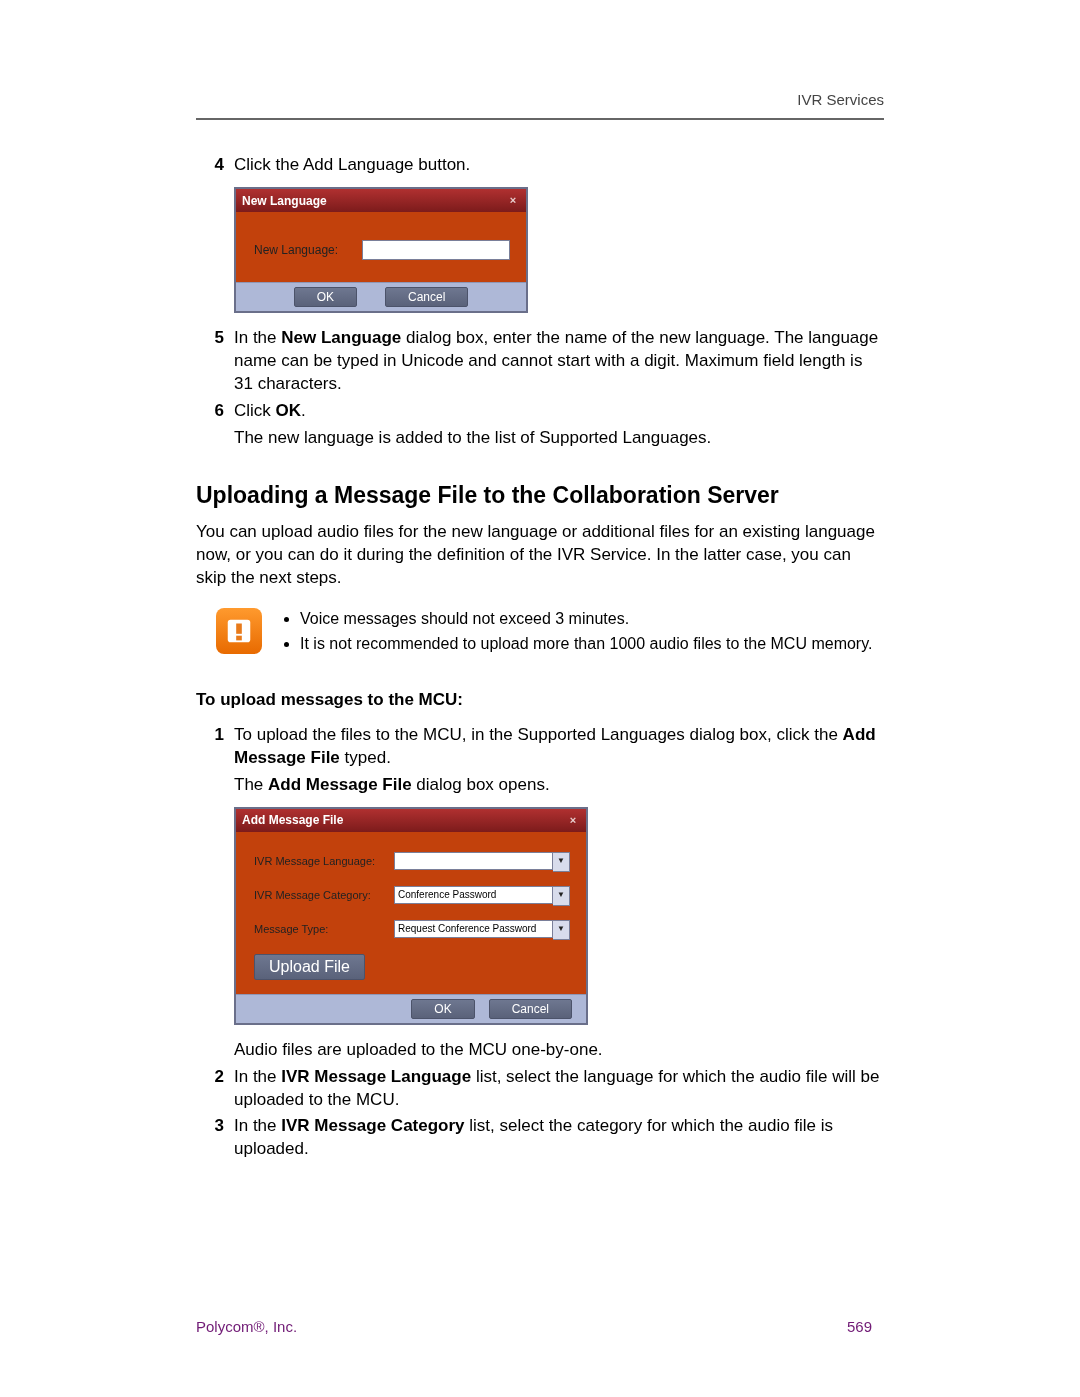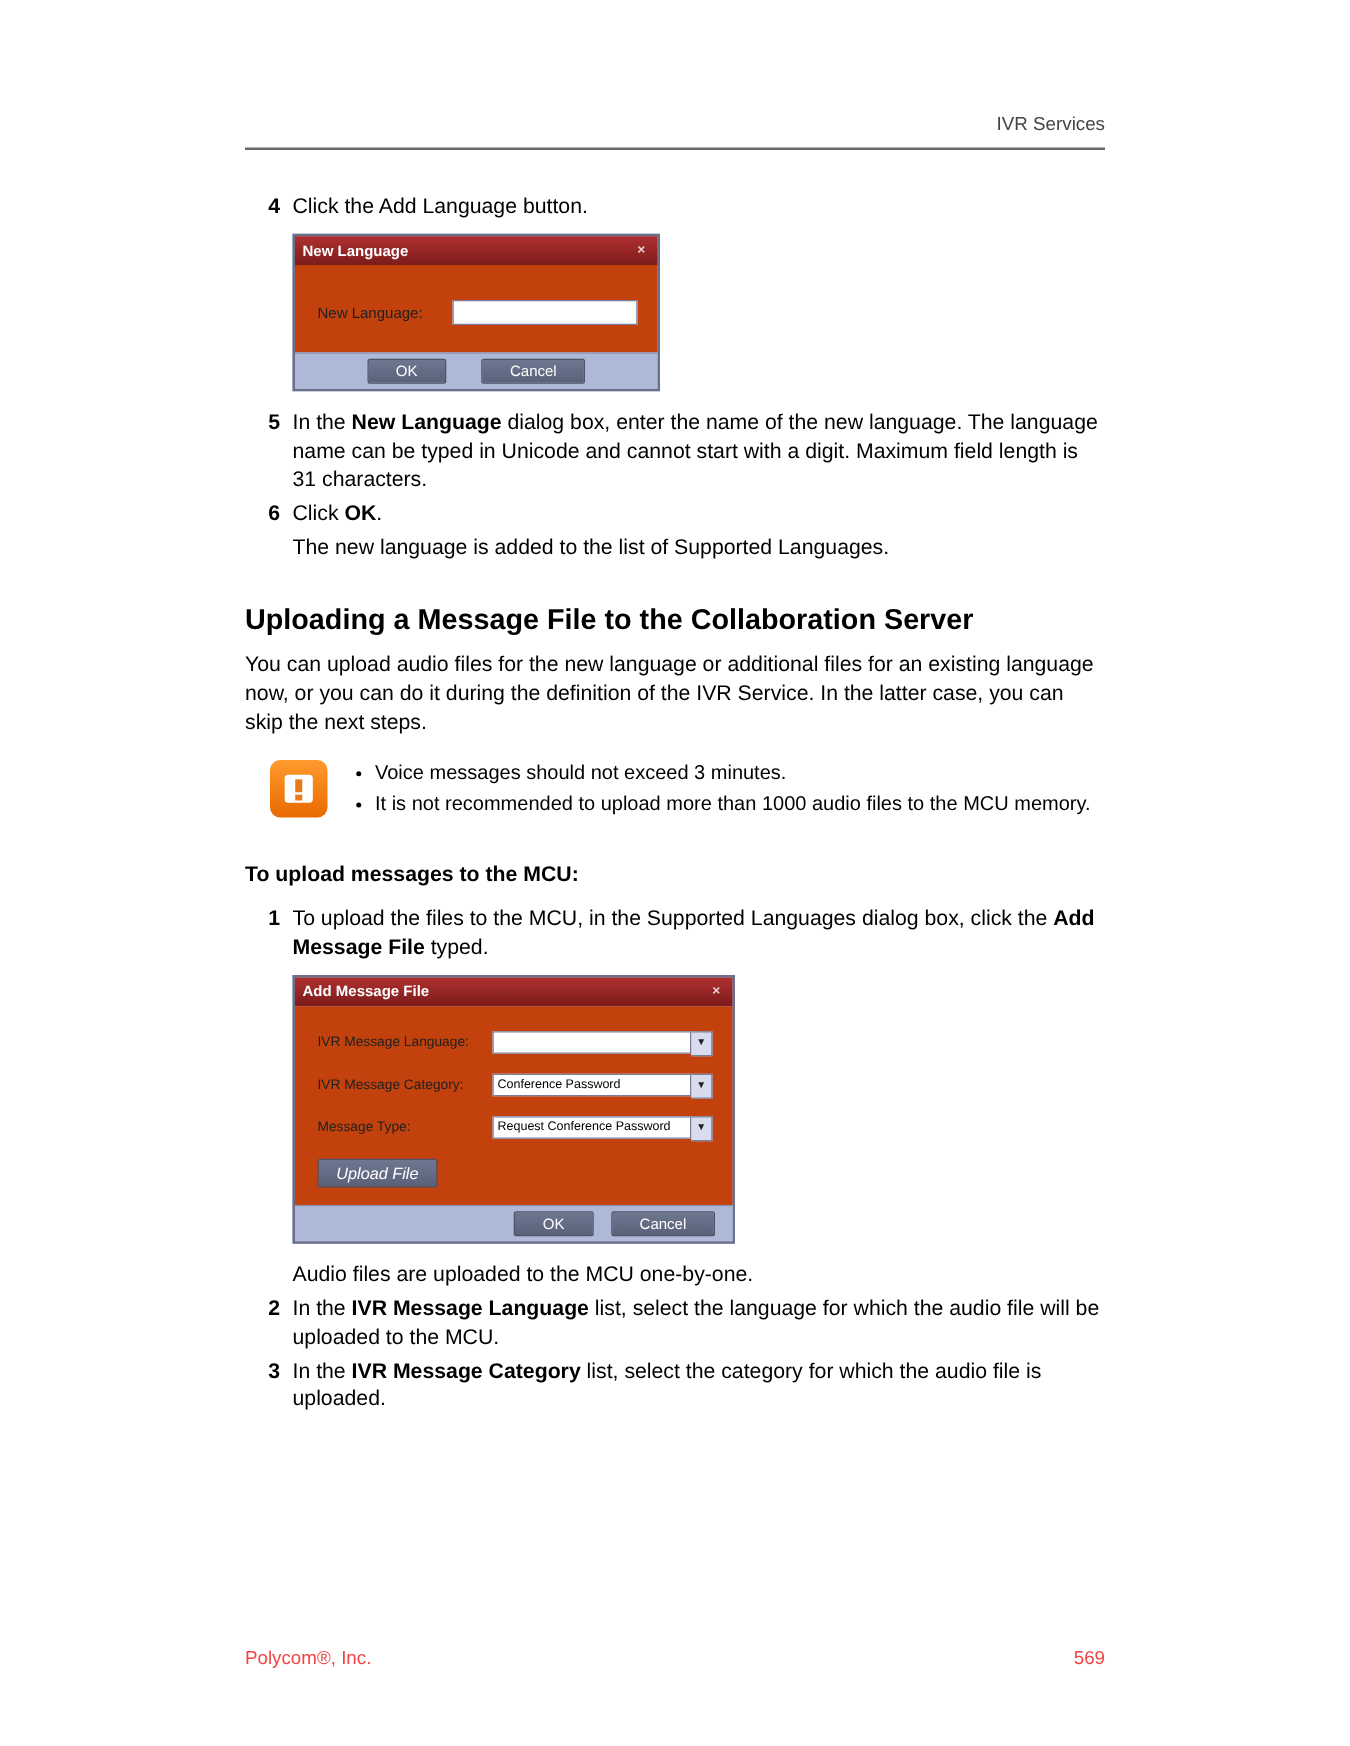--- a/index.html
+++ b/index.html
@@ -192,42 +192,41 @@
     border-left: none;
     display: flex;
     align-items: center;
     justify-content: center;
     font-size: 8px;
     color: #222;
   }
   .upload-btn {
     background: linear-gradient(#6e7790, #5a627a);
     color: #fff;
-    font-size: 13px;
+    font-size: 16px;
     border: 1px solid #4c536a;
     border-radius: 2px;
     padding: 3px 14px;
     cursor: pointer;
-    font-style: italic;
   }
   .dlg2 .dlg-footer {
     justify-content: flex-end;
     gap: 14px;
     padding-right: 14px;
   }
 
   .page-footer {
     position: absolute;
     bottom: 60px;
     left: 110px;
-    right: 110px;
+    right: 122px;
     display: flex;
     justify-content: space-between;
     font-size: 15px;
-    color: #ef4444;
+    color: #701a75;
   }
 </style>
 </head>
 <body>
 
 <div class="page">
 
   <div class="page-header-label">IVR Services</div>
   <hr class="header-rule">
 
@@ -289,20 +288,23 @@
   </div>
 
   <p class="subheading">To upload messages to the MCU:</p>
 
   <div class="step-row">
     <div class="step-num">1</div>
     <div class="step-body">
       <span>To upload the files to the MCU, in the Supported Languages dialog box, click the </span><b>Add Message File</b><span> typed.</span>
     </div>
   </div>
+  <div class="step-followup">
+    <span>The </span><b>Add Message File</b><span> dialog box opens.</span>
+  </div>
 
   <div class="dialog-frame dlg2">
     <div class="title-bar">
       <span>Add Message File</span>
       <span class="spacer"></span>
       <span class="close-x">×</span>
     </div>
     <div class="dlg-body">
 
       <div class="form-row">

